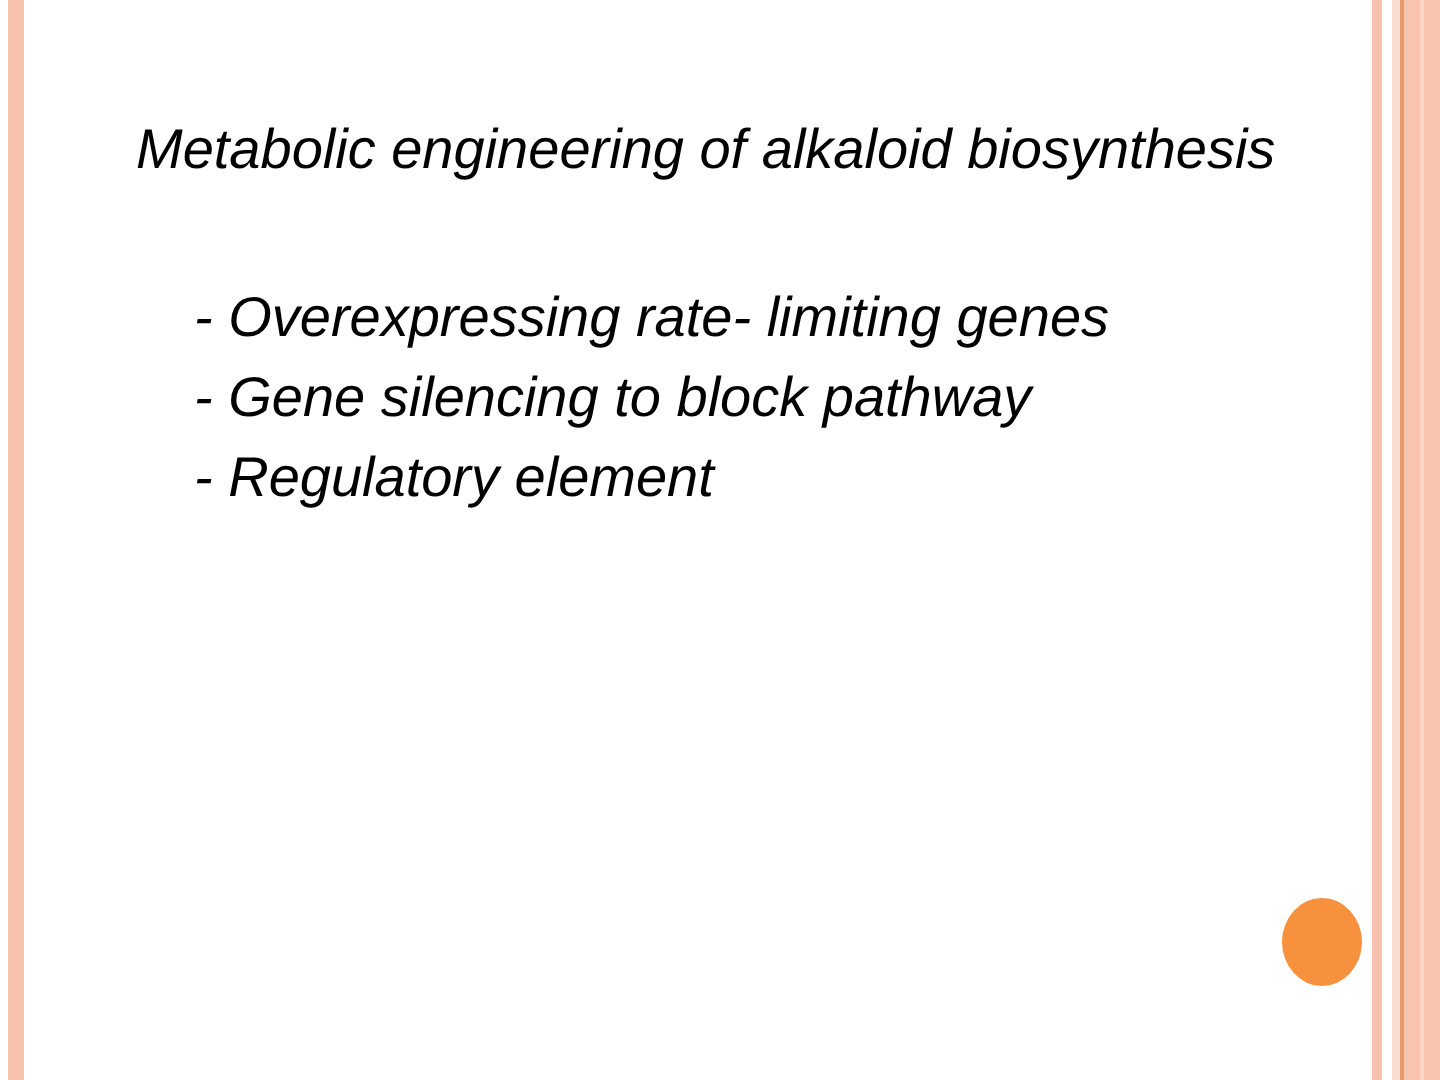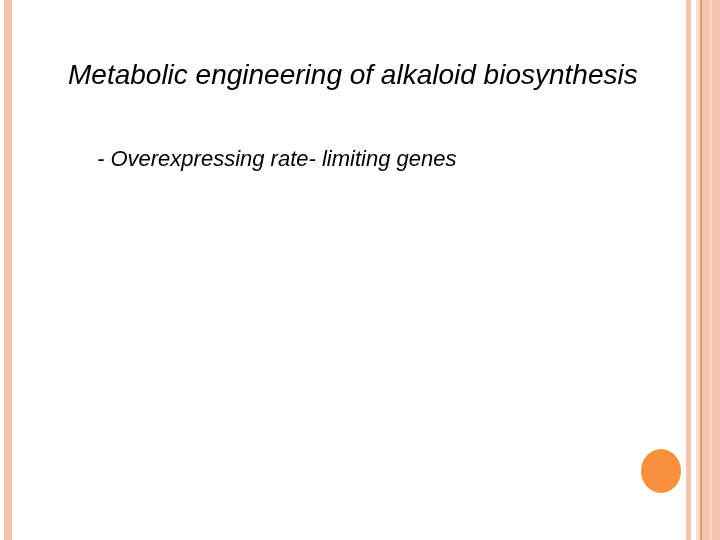--- a/index.html
+++ b/index.html
@@ -41,21 +41,21 @@
     font-size: 28px;
     line-height: 1;
     letter-spacing: 0px;
     white-space: nowrap;
     color: #000000;
   }
   .bullet-list {
     position: absolute;
     left: 97px;
     top: 139px;
-    font-size: 22px;
+    font-size: 28px;
     line-height: 40px;
     color: #000000;
   }
   .bullet-line { white-space: nowrap; }
 </style>
 </head>
 <body>
 
 <div class="slide">
 
@@ -69,15 +69,17 @@
     <div class="stripe stripe-r5"></div>
     <div class="stripe stripe-r6"></div>
   </div>
 
   <div class="accent-circle"></div>
 
   <div class="slide-title">Metabolic engineering of alkaloid biosynthesis</div>
 
   <div class="bullet-list">
     <div class="bullet-line">- Overexpressing rate- limiting genes</div>
+    <div class="bullet-line">- Gene silencing to block pathway</div>
+    <div class="bullet-line">- Regulatory element</div>
   </div>
 
 </div>
 
 </body></html>

